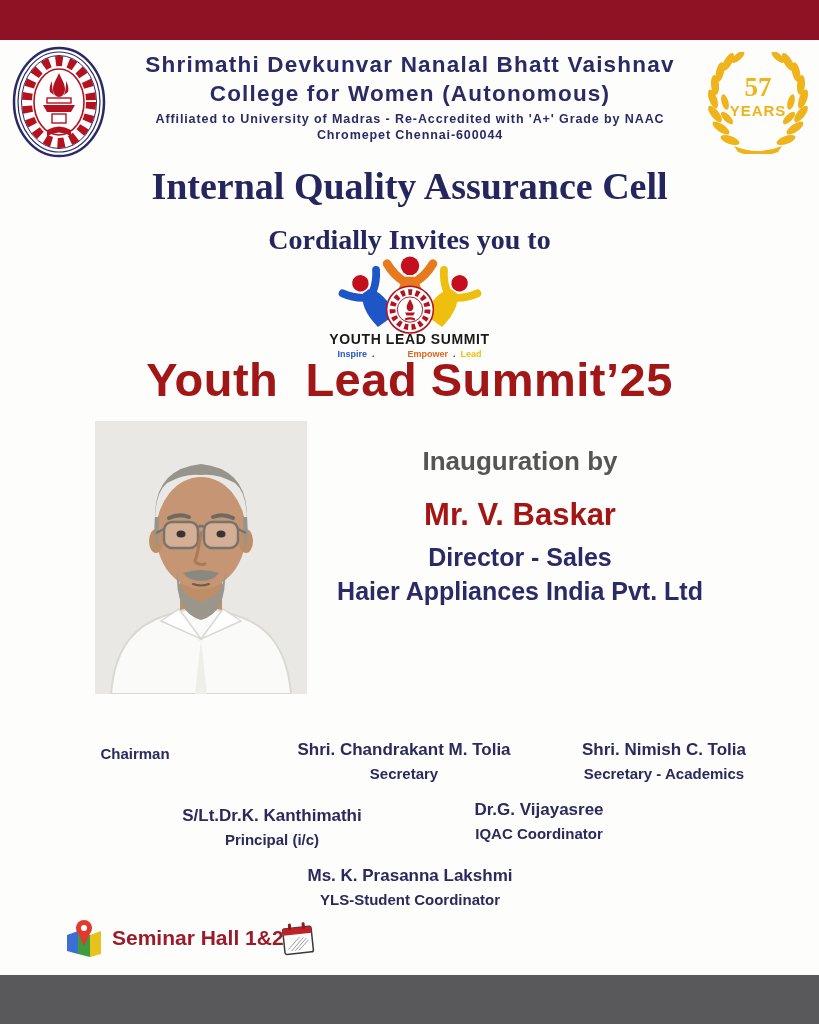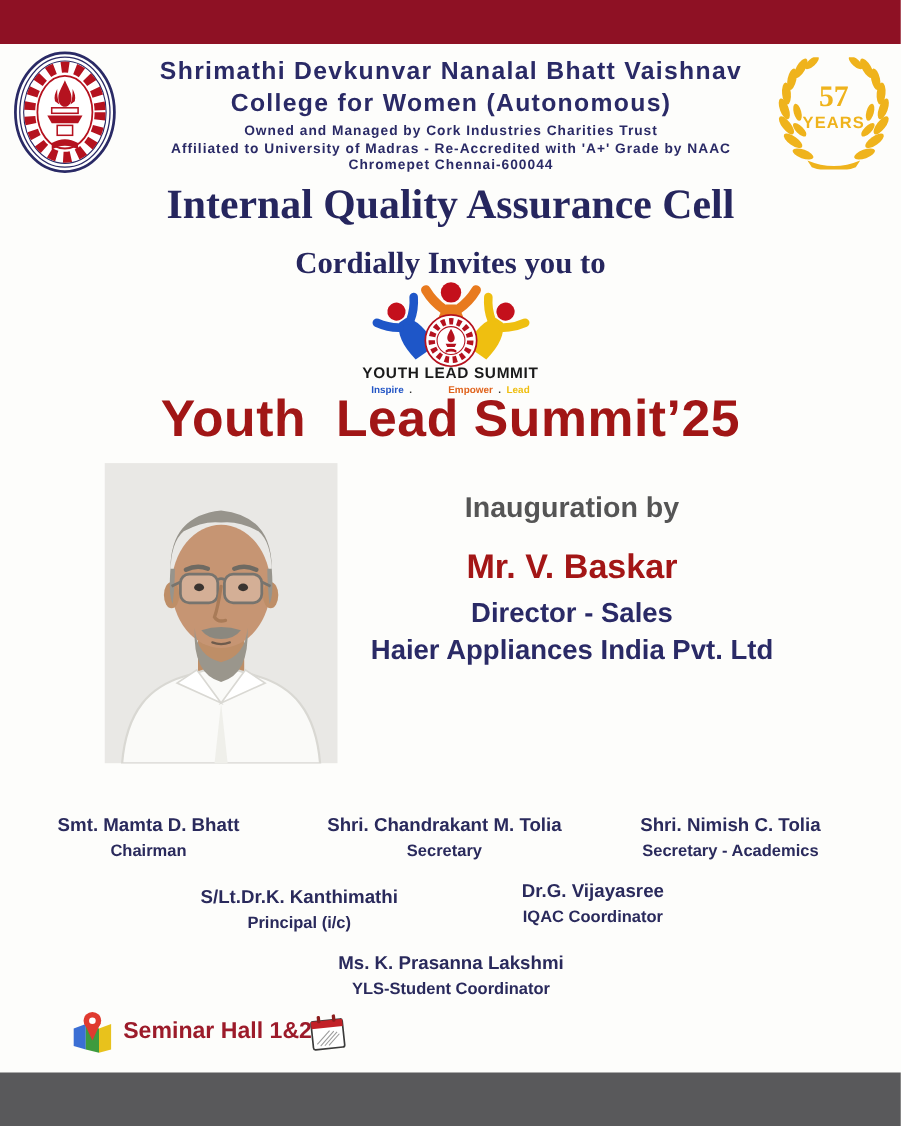--- a/index.html
+++ b/index.html
@@ -112,21 +112,20 @@
       <text x="58" y="44" text-anchor="middle" font-family="Liberation Serif, serif" font-size="27" font-weight="bold" fill="#EFB31C">57</text>
       <text x="58" y="64" text-anchor="middle" font-family="Liberation Sans, sans-serif" font-size="15" font-weight="bold" letter-spacing="1" fill="#EFB31C">YEARS</text>
     </svg>
   </div>
 
   <div class="abs center college-name">
     <div>Shrimathi Devkunvar Nanalal Bhatt Vaishnav</div>
     <div>College for Women (Autonomous)</div>
   </div>
   <div class="abs center college-sub">
-    <div>Owned and Managed by Cork Industries Charities Trust</div>
     <div>Affiliated to University of Madras - Re-Accredited with 'A+' Grade by NAAC</div>
     <div>Chromepet Chennai-600044</div>
   </div>
 
   <div class="abs center iqac-title">Internal Quality Assurance Cell</div>
   <div class="abs center cordially">Cordially Invites you to</div>
 
   <div class="abs yls-logo">
     <svg width="146" height="78" viewBox="0 0 150 80">
       <defs>
@@ -183,21 +182,20 @@
       <path d="M98,163 Q106,166 114,163" stroke="#6E5B4C" stroke-width="2" fill="none" stroke-linecap="round"></path>
     </svg>
   </div>
 
   <div class="abs inaug inaug-label">Inauguration by</div>
   <div class="abs inaug guest-name">Mr. V. Baskar</div>
   <div class="abs inaug guest-role">Director - Sales</div>
   <div class="abs inaug guest-company">Haier Appliances India Pvt. Ltd</div>
 
   <div class="official o1">
-    <div class="name">Smt. Mamta D. Bhatt</div>
     <div class="role">Chairman</div>
   </div>
   <div class="official o2">
     <div class="name">Shri. Chandrakant M. Tolia</div>
     <div class="role">Secretary</div>
   </div>
   <div class="official o4">
     <div class="name">S/Lt.Dr.K. Kanthimathi</div>
     <div class="role">Principal (i/c)</div>
   </div>

